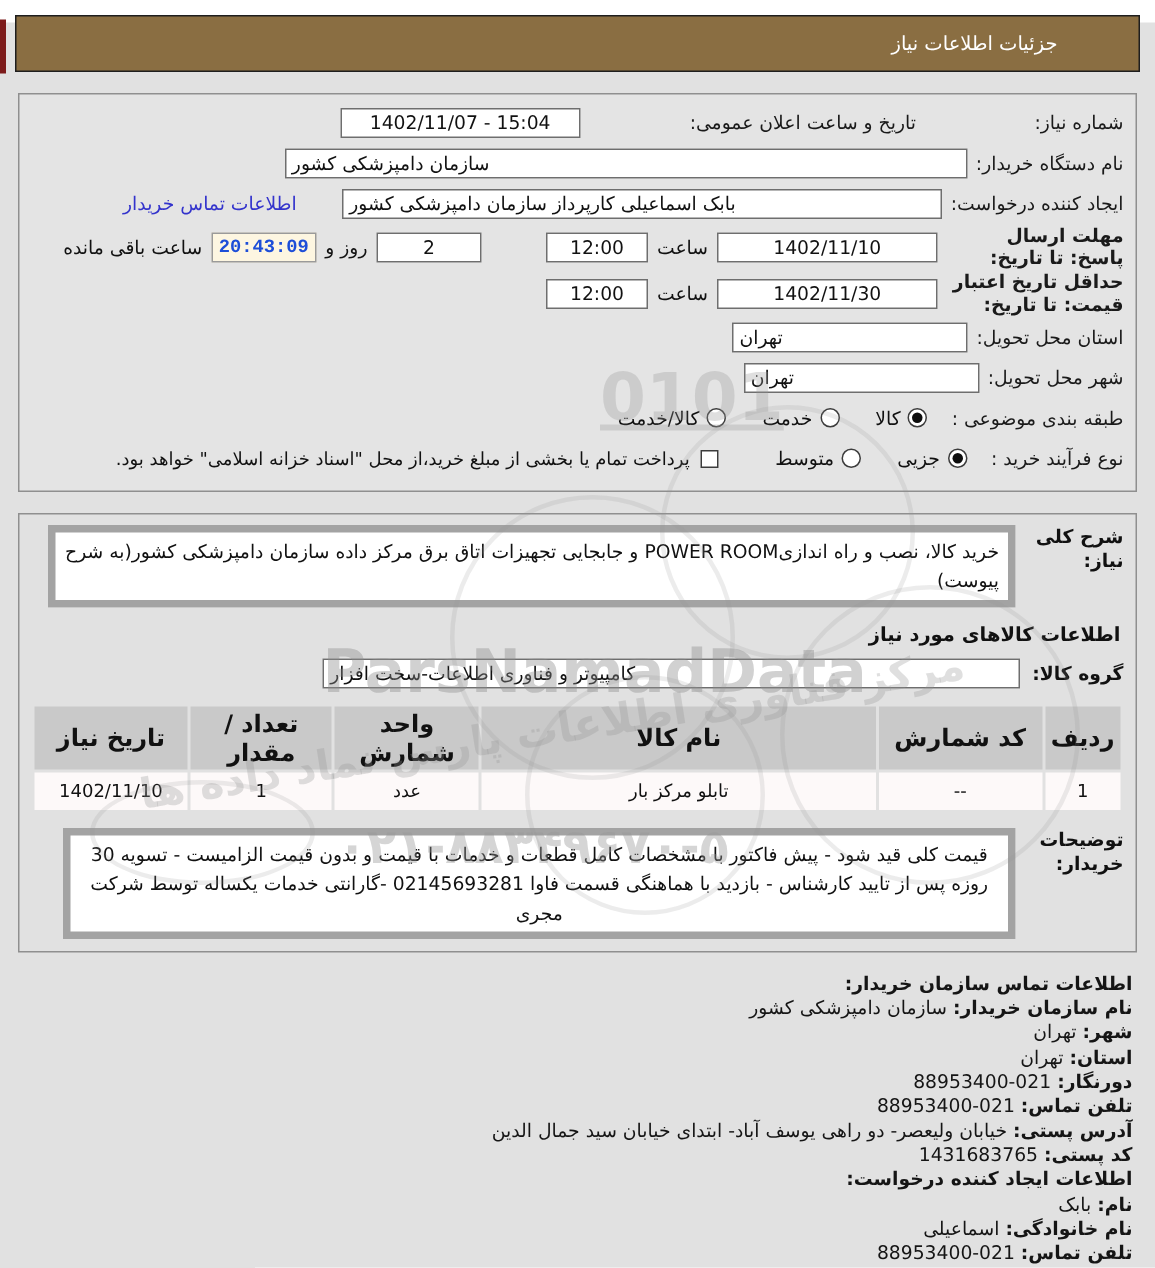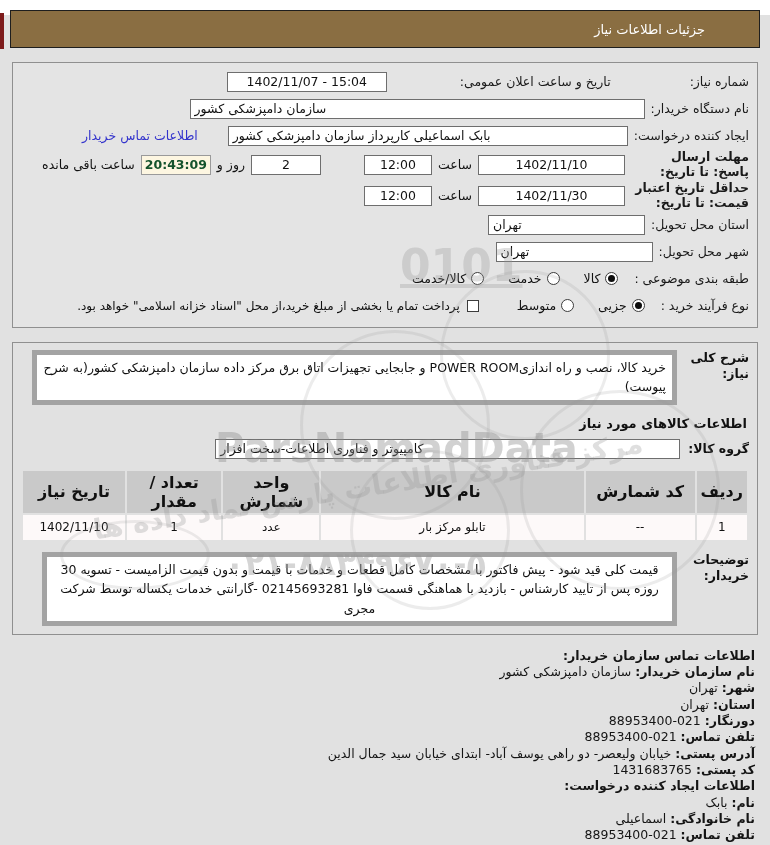--- a/index.html
+++ b/index.html
@@ -32,21 +32,21 @@
     background:#ffffff; border:1px solid #6e6e6e; height:20px;
     display:flex; align-items:center; justify-content:center;
     font-size:12.5px; color:#111; overflow:hidden;
   }
   .ibox.rt { justify-content:flex-end; padding:0 4px; }
   .w152 { width:152px; } .w160 { width:160px; } .w455 { width:455px; }
   .w400 { width:400px; } .w147 { width:147px; } .w68 { width:68px; }
   .w70 { width:70px; } .w157 { width:157px; }
   .gap75 { margin-left:73px; } .gap30 { margin-left:30px; } .gap43 { margin-left:43px; }
   .sml { margin:0 6px; white-space:nowrap; }
-  .countdown { background:#fdf6e1; color:#14532d; font-weight:bold; border:1px solid #9a9a9a; }
+  .countdown { background:#fdf6e1; color:#1d4ed8; font-weight:bold; border:1px solid #9a9a9a;font-family:Liberation Mono, monospace; }
   a.contact-link { color:#3333cc; text-decoration:none; font-size:12.5px; white-space:nowrap; }
 
   .radio { width:13px; height:13px; min-width:13px; border:1px solid #3c3c3c; border-radius:50%;
     background:#fff; display:inline-block; position:relative; margin:0 10px 0 5px; }
   .radio.checked::after { content:""; position:absolute; top:2px; left:2px; right:2px; bottom:2px;
     background:#0d0d0d; border-radius:50%; }
   .checkbox { width:12px; height:12px; min-width:12px; border:1px solid #3c3c3c; background:#fff;
     display:inline-block; margin:0 24px 0 7px; }
   .optlbl { margin-left:14px; white-space:nowrap; }
 

